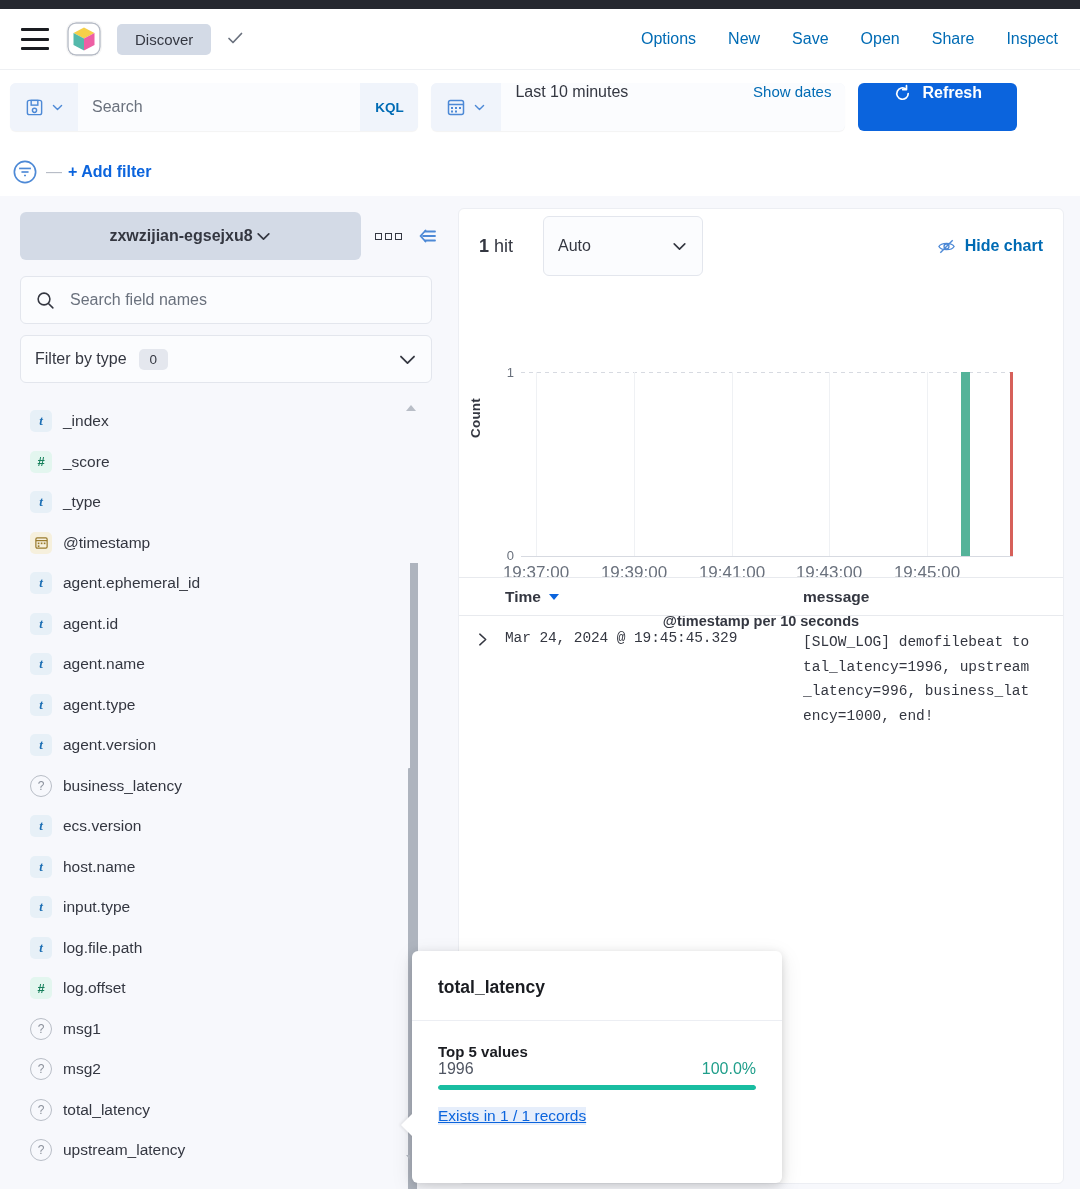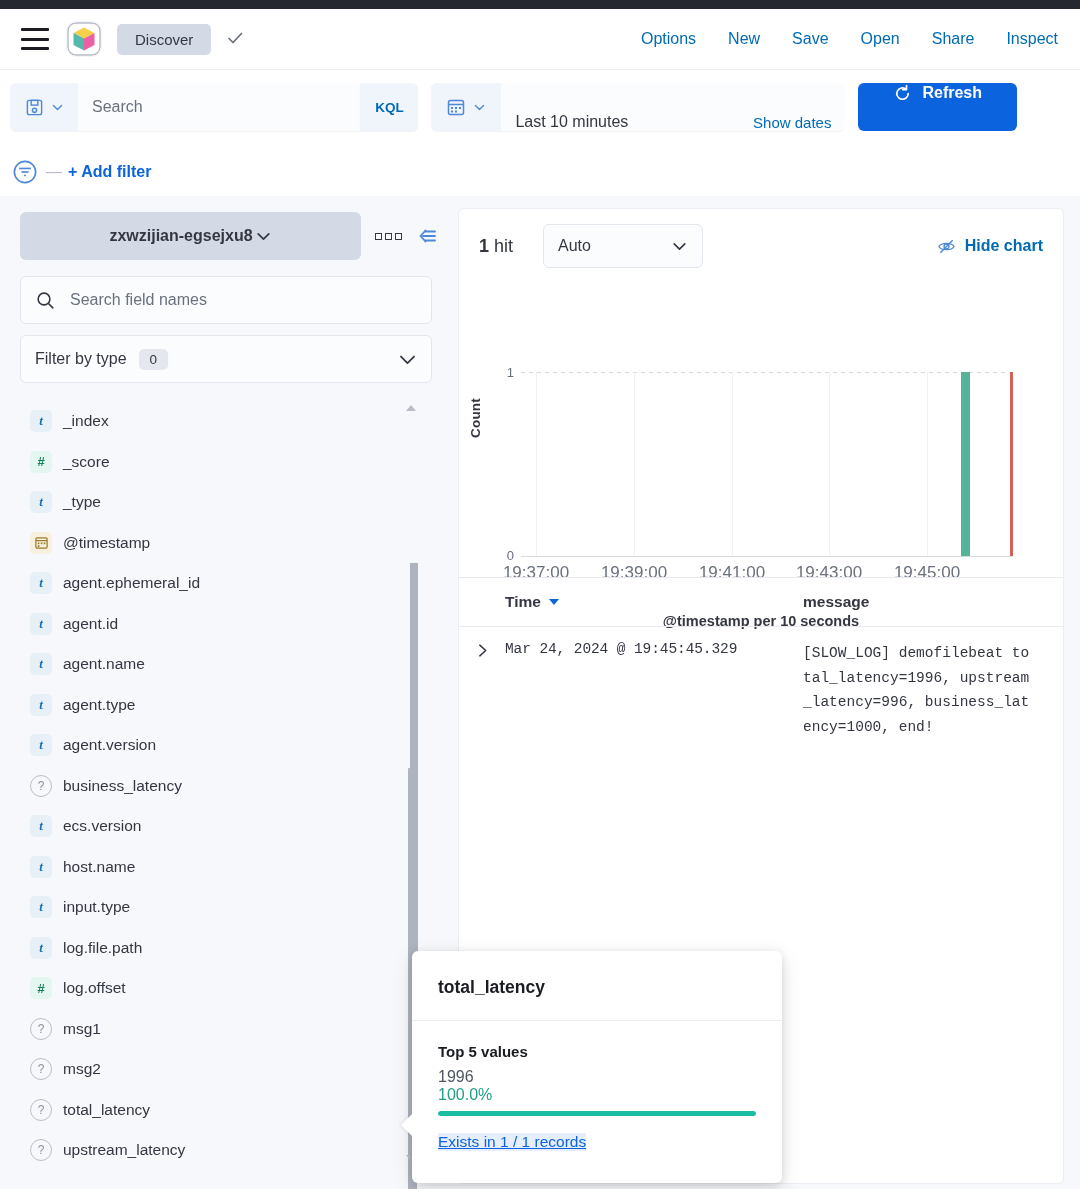--- a/index.html
+++ b/index.html
@@ -100,21 +100,21 @@
     border-radius: 6px; overflow: hidden;
     background: #f0f4fb;
     box-shadow: 0 1px 1px rgba(0,0,0,.05);
   }
   .cal-btn {
     width: 70px; display: flex; align-items: center; justify-content: center;
     gap: 7px; cursor: pointer; color: #006bb4; background: #f0f4fb;
   }
   .date-display {
     flex: 1; background: #fbfcfe;
-    display: flex; align-items: flex-end; justify-content: space-between;
+    display: flex; align-items: flex-start; justify-content: space-between;
     padding: 0 14px; cursor: pointer;
   }
   .date-text { font-size: 16px; color: #343741; }
   .show-dates { font-size: 15px; color: #006bb4; cursor: pointer; }
 
   .refresh-btn {
     height: 48px; width: 167px; margin-left: 13px;
     background: #0b64dd; color: #ffffff;
     border: none; border-radius: 6px;
     display: flex; align-items: flex-start; justify-content: center; gap: 10px;
@@ -239,21 +239,21 @@
     border: 1px solid #eceef3;
     border-radius: 6px;
     overflow: hidden;
   }
   .chart-header {
     display: flex; align-items: center; height: 74px; padding: 0 20px;
   }
   .hits { font-size: 18px; color: #343741; }
   .hits b { font-weight: 700; }
   .interval-select {
-    margin-left: 30px; width: 160px; height: 44px;
+    margin-left: 30px; width: 160px; height: 60px;
     background: #fbfcfe; border: 1px solid #e3e6ed; border-radius: 6px;
     display: flex; align-items: center; justify-content: space-between;
     padding: 0 14px; cursor: pointer; font-size: 16px; color: #343741;
   }
   .hide-chart {
     margin-left: auto; display: flex; align-items: center; gap: 9px;
     color: #006bb4; font-size: 16px; font-weight: 600; cursor: pointer;
   }
 
   
@@ -286,21 +286,21 @@
     transform: translateX(-50%); white-space: nowrap;
   }
   .x-label {
     position: absolute; left: 0; right: 0; top: 330px; text-align: center;
     font-size: 14.5px; font-weight: 700; color: #343741;
   }
 
   
   .doc-table { position: absolute; top: 368px; left: 0; right: 0; bottom: 0; }
   .doc-head {
-    display: flex; height: 50px; align-items: center;
+    display: flex; height: 39px; align-items: center;
     border-top: 1px solid #e8eaee; border-bottom: 1px solid #e8eaee;
     font-size: 15.5px; font-weight: 700; color: #343741;
   }
   .col-expand { width: 46px; flex: 0 0 46px; }
   .col-time { width: 298px; flex: 0 0 298px; display: flex; align-items: center; gap: 8px; }
   .col-msg { flex: 1; }
   .caret-dn {
     width: 0; height: 0;
     border-left: 5px solid transparent; border-right: 5px solid transparent;
     border-top: 6px solid #0b64dd;
@@ -337,22 +337,20 @@
   }
   .pop-title {
     padding: 26px 26px 22px 26px;
     font-size: 17.5px; font-weight: 700; color: #1a1c21;
     border-bottom: 1px solid #eceef3;
   }
   .pop-body { padding: 22px 26px 0 26px; }
   .pop-sub { font-size: 15px; font-weight: 700; color: #1a1c21; }
   .pop-row {
     display: flex; justify-content: space-between; align-items: baseline;
-    margin-top: 8px;
-    flex-direction: column;
   }
   .pv-val { font-size: 16px; color: #4f5562; }
   .pv-pct { font-size: 16px; color: #1f9e8a; }
   .pv-track {
     margin-top: 7px; height: 5px; background: #e6e9ef; border-radius: 3px; overflow: hidden;
   }
   .pv-fill { height: 100%; background: #19bda1; border-radius: 3px; }
   .pop-link {
     display: inline-block; margin-top: 17px;
     color: #0b64dd; font-size: 15.5px; text-decoration: underline;

